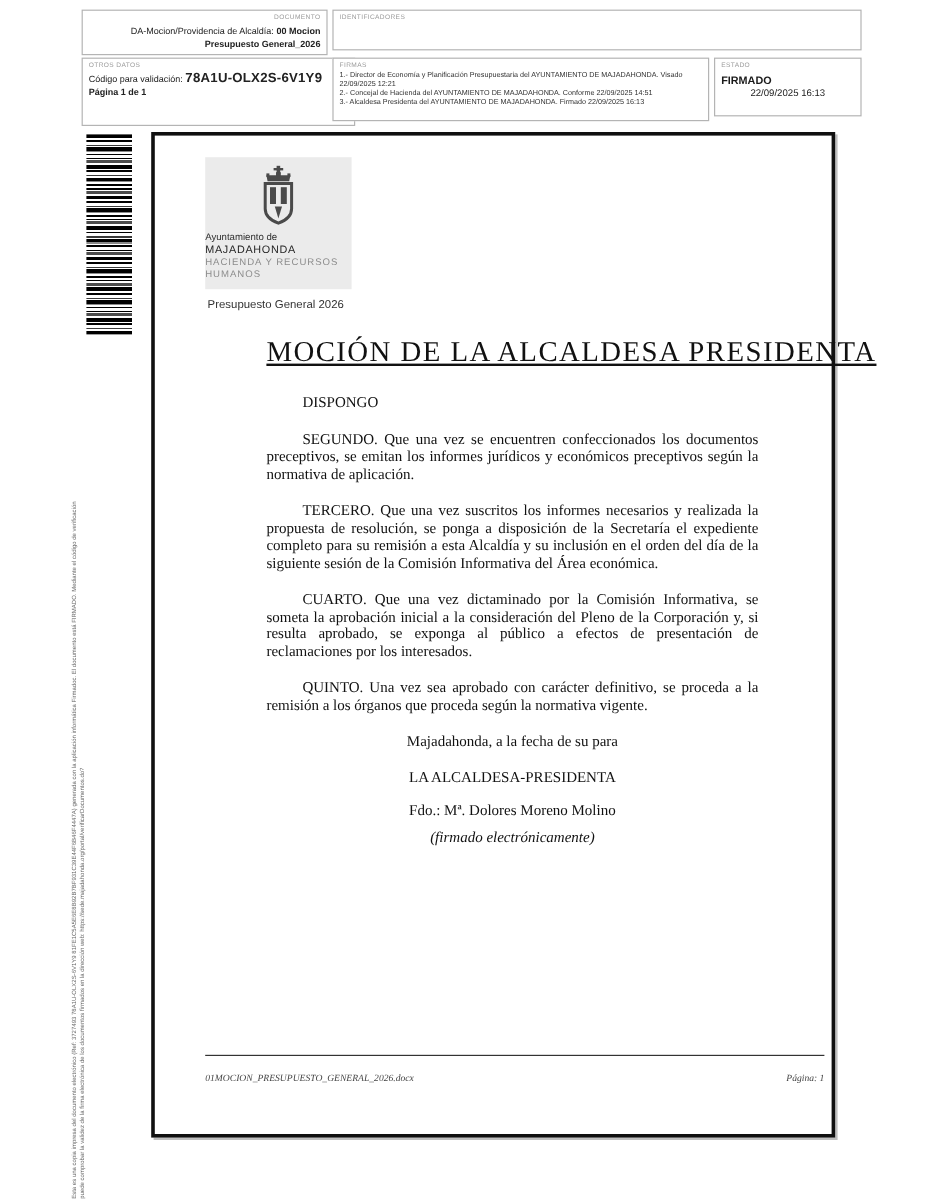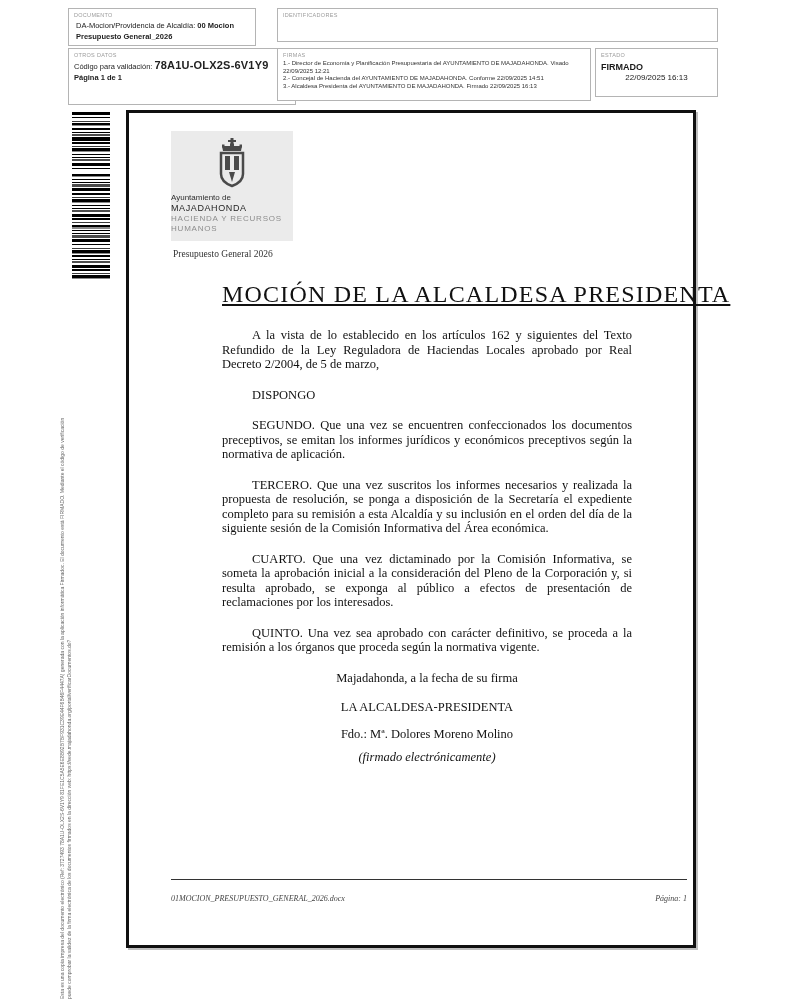--- a/index.html
+++ b/index.html
@@ -2,21 +2,21 @@
 <html><head>
 <meta charset="utf-8">
 <style>
   html,body{margin:0;padding:0;width:792px;height:1000px;background:#ffffff;overflow:hidden;}
   *{box-sizing:border-box;}
   body{font-family:"Liberation Sans", sans-serif;color:#1a1a1a;position:relative;}
 
   
   .hbox{position:absolute;border:1px solid #b4b4b4;background:#fff;padding:3px 5px;}
   .hbox .hlabel{font-size:5.5px;color:#9b9b9b;letter-spacing:.3px;margin-bottom:2px;}
-  .box-documento{left:68px;top:8px;width:188px;height:38px;}
+  .box-documento{left:68px;top:8px;width:205px;height:38px;text-align:right;}
   .box-documento .hline{font-size:7.5px;color:#222;line-height:11px;padding-left:2px;}
   .box-identificadores{left:277px;top:8px;width:441px;height:34px;}
   .box-otros{left:68px;top:48px;width:228px;height:57px;}
   .box-otros .row{font-size:7.5px;line-height:11px;color:#222;}
   .box-otros .code{font-size:11px;font-weight:bold;letter-spacing:.2px;}
   .bold{font-weight:bold;}
   .box-firmas{left:277px;top:48px;width:314px;height:53px;}
   .box-firmas .fitem{font-size:6px;line-height:7.6px;color:#333;}
   .box-estado{left:595px;top:48px;width:123px;height:49px;}
   .box-estado .status{font-size:9px;font-weight:bold;margin-top:4px;}
@@ -36,21 +36,21 @@
 
   
   .page{position:absolute;left:126px;top:110px;width:570px;height:838px;
     border:3px solid #101010;background:#fff;box-shadow:2px 2px 0 rgba(0,0,0,.25);}
   .logo-box{position:absolute;left:42px;top:18px;width:122px;height:110px;
     background:#ebebeb;padding-top:7px;}
   .crest{display:block;margin:0 auto 3px auto;}
   .org1{font-size:8px;color:#2e2e2e;line-height:10px;}
   .org2{font-size:9px;color:#1f1f1f;letter-spacing:.6px;line-height:11px;}
   .dept{font-size:8px;color:#8d8d8d;letter-spacing:.8px;line-height:10px;}
-  .subject{position:absolute;left:44px;top:136px;font-family:Liberation Serif, serif;
+  .subject{position:absolute;left:44px;top:136px;font-family:Liberation Sans, sans-serif;
     font-size:9.5px;color:#333;}
 
   .doc-content{position:absolute;left:93px;top:168px;width:410px;
     font-family:"Liberation Serif",serif;font-size:12.5px;color:#111;
     text-align:justify;}
   .doc-title{text-align:center;font-size:24px;font-weight:normal;letter-spacing:1.2px;
     text-decoration:underline;margin:0 0 20px 0;white-space:nowrap;}
   .doc-content p{margin:0 0 16px 0;text-indent:30px;line-height:14.5px;}
   .center-line{text-align:center;text-indent:0 !important;}
   .sig-place{margin:4px 0 12px 0 !important;}
@@ -120,27 +120,26 @@
     <div class="org1">Ayuntamiento de</div>
     <div class="org2">MAJADAHONDA</div>
     <div class="dept">HACIENDA Y RECURSOS</div>
     <div class="dept">HUMANOS</div>
   </div>
 
   <div class="subject">Presupuesto General 2026</div>
 
   <div class="doc-content">
     <h1 class="doc-title">MOCIÓN DE LA ALCALDESA PRESIDENTA</h1>
-    <p>A la vista de lo establecido en los artículos 162 y siguientes del Texto Refundido de la Ley Reguladora de Haciendas Locales aprobado por Real Decreto 2/2004, de 5 de marzo,</p>
     <p>DISPONGO</p>
     <p>SEGUNDO. Que una vez se encuentren confeccionados los documentos preceptivos, se emitan los informes jurídicos y económicos preceptivos según la normativa de aplicación.</p>
     <p>TERCERO. Que una vez suscritos los informes necesarios y realizada la propuesta de resolución, se ponga a disposición de la Secretaría el expediente completo para su remisión a esta Alcaldía y su inclusión en el orden del día de la siguiente sesión de la Comisión Informativa del Área económica.</p>
     <p>CUARTO. Que una vez dictaminado por la Comisión Informativa, se someta la aprobación inicial a la consideración del Pleno de la Corporación y, si resulta aprobado, se exponga al público a efectos de presentación de reclamaciones por los interesados.</p>
     <p>QUINTO. Una vez sea aprobado con carácter definitivo, se proceda a la remisión a los órganos que proceda según la normativa vigente.</p>
-    <p class="center-line sig-place">Majadahonda, a la fecha de su firma</p>
+    <p class="center-line sig-place">Majadahonda, a la fecha de su para</p>
     <p class="center-line sig-role">LA ALCALDESA-PRESIDENTA</p>
     <p class="center-line sig-name">Fdo.: Mª. Dolores Moreno Molino</p>
     <p class="center-line sig-note">(firmado electrónicamente)</p>
   </div>
 
   <div class="page-footer">
     <span>01MOCION_PRESUPUESTO_GENERAL_2026.docx</span>
     <span>Página: 1</span>
   </div>
 

